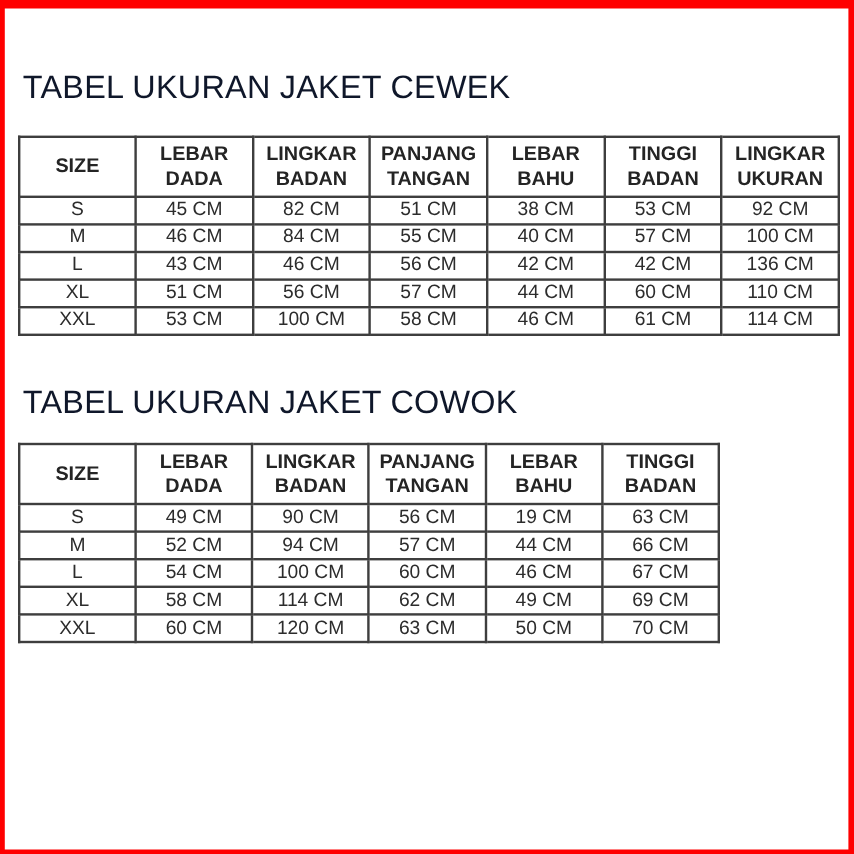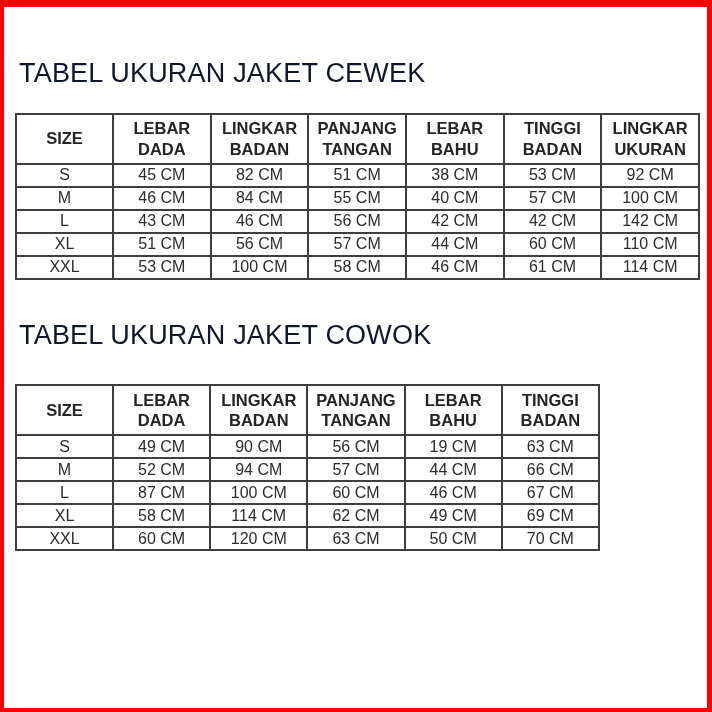--- a/index.html
+++ b/index.html
@@ -24,21 +24,21 @@
     font-size: 27px;
     font-weight: 400;
     color: #0f172a;
     letter-spacing: 0.2px;
     margin: 0 0 24px 4px;
     line-height: 1.1;
   }
 
   .title-2 {
     margin-top: 41px;
-    margin-bottom: 34px;
+    margin-bottom: 19px;
   }
 
   table.size-table {
     border-collapse: collapse;
     table-layout: fixed;
     background: #ffffff;
   }
   table.t1 { width: 685px; }
   table.t2 { width: 585px; }
 
@@ -111,21 +111,21 @@
             <td>57 CM</td>
             <td>100 CM</td>
           </tr>
           <tr>
             <td>L</td>
             <td>43 CM</td>
             <td>46 CM</td>
             <td>56 CM</td>
             <td>42 CM</td>
             <td>42 CM</td>
-            <td>142 CM</td>
+            <td>136 CM</td>
           </tr>
           <tr>
             <td>XL</td>
             <td>51 CM</td>
             <td>56 CM</td>
             <td>57 CM</td>
             <td>44 CM</td>
             <td>60 CM</td>
             <td>110 CM</td>
           </tr>
@@ -169,21 +169,21 @@
           <tr>
             <td>M</td>
             <td>52 CM</td>
             <td>94 CM</td>
             <td>57 CM</td>
             <td>44 CM</td>
             <td>66 CM</td>
           </tr>
           <tr>
             <td>L</td>
-            <td>87 CM</td>
+            <td>54 CM</td>
             <td>100 CM</td>
             <td>60 CM</td>
             <td>46 CM</td>
             <td>67 CM</td>
           </tr>
           <tr>
             <td>XL</td>
             <td>58 CM</td>
             <td>114 CM</td>
             <td>62 CM</td>

